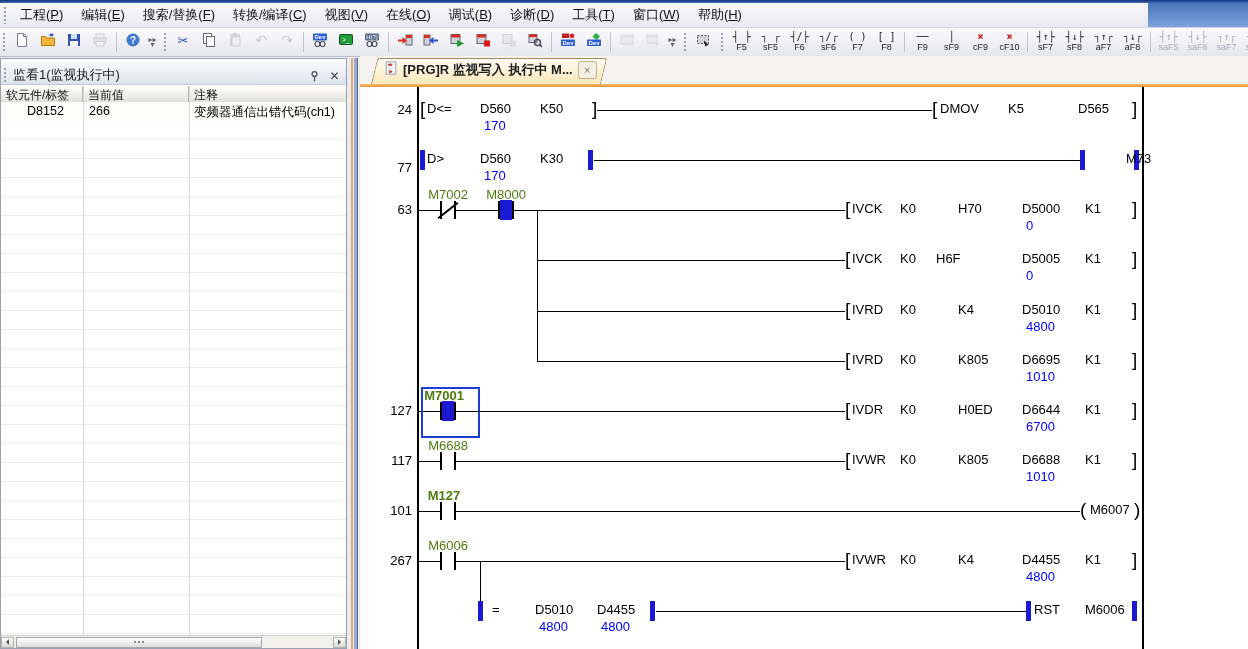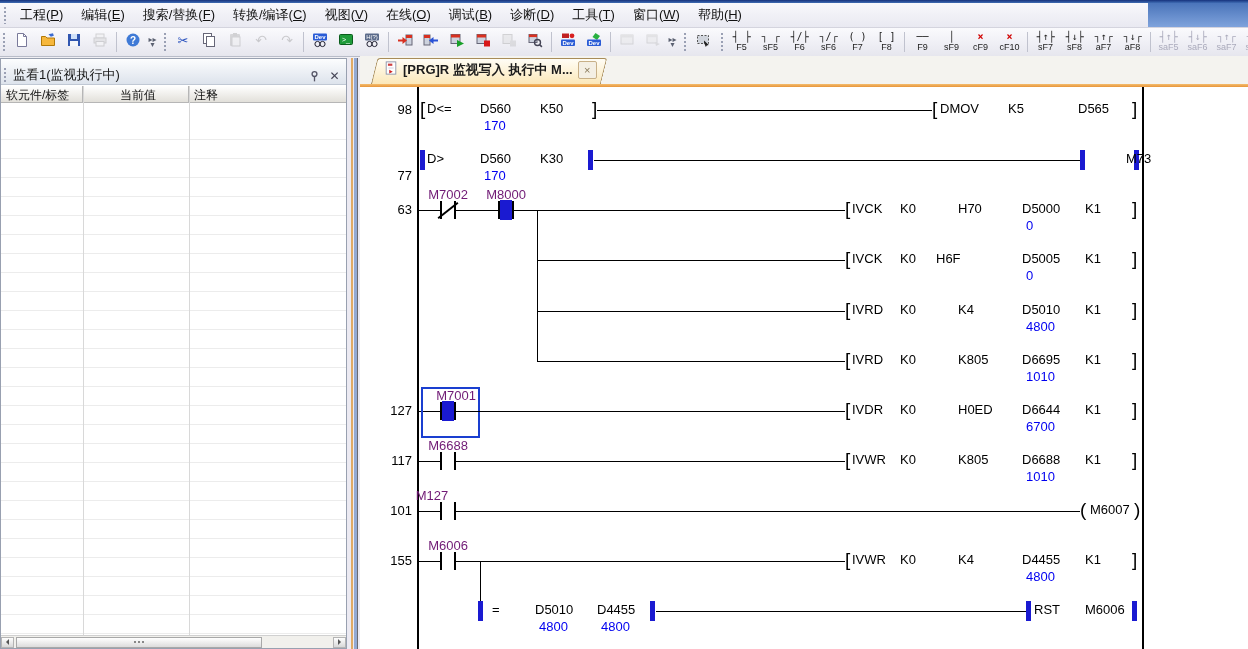--- a/index.html
+++ b/index.html
@@ -103,21 +103,21 @@
   .tab-orange{position:absolute;left:0;top:28px;width:100%;height:3px;
     background:linear-gradient(#f3bc6d,#e8953a);}
 
   .canvas{position:absolute;left:0;top:31px;width:888px;height:562px;background:#ffffff;overflow:hidden;}
   .rail{position:absolute;background:#000;}
   .lwire{position:absolute;height:1px;background:#000;}
   .lvwire{position:absolute;width:1px;background:#000;}
   .lnum{position:absolute;width:46px;text-align:right;font-size:13px;color:#000;}
   .ltext{position:absolute;font-size:13px;color:#000;white-space:nowrap;}
   .lval{position:absolute;font-size:13px;color:#0000f0;white-space:nowrap;}
-  .llabel{position:absolute;width:80px;text-align:center;font-size:13px;color:#701a75;white-space:nowrap;}
+  .llabel{position:absolute;width:80px;text-align:center;font-size:13px;color:#4d7c0f;white-space:nowrap;}
   .lbar{position:absolute;width:2px;height:18px;background:#000;}
   .lfill{position:absolute;width:12px;height:20px;background:#1a1ad1;}
   .lslash{position:absolute;width:2px;height:25px;background:#000;transform:rotate(52deg);}
   .lsel{position:absolute;border:2px solid #1a3fd0;background:transparent;}
   .lbracket{position:absolute;font-size:19px;line-height:22px;color:#000;
     font-family:"Liberation Sans",sans-serif;}
   .lblock{position:absolute;width:5px;height:20px;background:#1a1ad1;}
   .loverlay{position:absolute;background:transparent;}
 </style>
 </head>
@@ -421,23 +421,30 @@
       <span class="wp-tool">
         <svg viewBox="0 0 16 16" width="13" height="13">
             <circle cx="8" cy="5" r="3" fill="none" stroke="#556" stroke-width="1.6"></circle>
             <path d="M8 8v6" stroke="#556" stroke-width="1.6"></path>
           </svg>
       </span>
       <span class="wp-tool">✕</span>
     </div>
     <div class="wp-head">
       <div class="hc" style="width:82px;">软元件/标签</div>
-      <div class="hc" style="width:106px;text-align:center;">当前值</div>
+      <div class="hc" style="width:106px;">当前值</div>
       <div class="hc" style="flex:1;border-right:none;">注释</div>
     </div>
+    <div class="wp-rows" id="wp-rows">
+        <div class="wp-row">
+          <div class="c1">D8152</div>
+          <div class="c2">266</div>
+          <div class="c3">变频器通信出错代码(ch1)</div>
+        </div>
+      </div>
     <div class="wp-empty"></div>
     <div class="wp-vline" style="left:82px;"></div>
     <div class="wp-vline" style="left:188px;"></div>
     <div class="wp-hscroll">
       <div class="sb-btn">
           <span class="tri left"></span>
         </div>
       <div class="sb-thumb">
           <span class="dots"></span>
         </div>
@@ -470,36 +477,36 @@
           </span>
           <span class="tab-title">[PRG]R 监视写入 执行中 M...</span>
           <span class="tab-close">×</span>
         </div>
       </div>
       <div class="tab-orange"></div>
     </div>
     <div class="canvas" id="canvas">
       <div class="rail" style="left:57px;top:0;width:2px;height:562px;"></div>
       <div class="rail" style="left:782px;top:0;width:2px;height:562px;"></div>
-    <div class="lnum" style="left: 6px; top: 15px;">98</div>
+    <div class="lnum" style="left: 6px; top: 15px;">24</div>
         <div class="lbracket" style="left: 60px; top: 11px;">[</div>
         <div class="lbracket" style="left: 232px; top: 11px;">]</div>
         <div class="ltext" style="left: 67px; top: 14px;">D&lt;=</div>
         <div class="ltext" style="left: 120px; top: 14px;">D560</div>
         <div class="lval" style="left: 124px; top: 31px;">170</div>
         <div class="ltext" style="left: 180px; top: 14px;">K50</div>
         <div class="loverlay" style="left: 60px; top: 11px; width: 180px; height: 24px;"></div>
         <div class="lwire" style="left: 237px; top: 23px; width: 335px;"></div>
         <div class="lbracket" style="left: 572px; top: 11px;">[</div>
         <div class="lbracket" style="left: 772px; top: 11px;">]</div>
         <div class="ltext" style="left: 580px; top: 14px;">DMOV</div>
         <div class="ltext" style="left: 648px; top: 14px;">K5</div>
         <div class="ltext" style="left: 718px; top: 14px;">D565</div>
         <div class="loverlay" style="left: 572px; top: 11px; width: 208px; height: 24px;"></div>
-        <div class="lnum" style="left: 6px; top: 81px;">77</div>
+        <div class="lnum" style="left: 6px; top: 73px;">77</div>
         <div class="lblock" style="left: 60px; top: 63px;"></div>
         <div class="lblock" style="left: 228px; top: 63px;"></div>
         <div class="ltext" style="left: 67px; top: 64px;">D&gt;</div>
         <div class="ltext" style="left: 120px; top: 64px;">D560</div>
         <div class="lval" style="left: 124px; top: 81px;">170</div>
         <div class="ltext" style="left: 180px; top: 64px;">K30</div>
         <div class="loverlay" style="left: 60px; top: 61px; width: 176px; height: 24px;"></div>
         <div class="lwire" style="left: 234px; top: 73px; width: 486px;"></div>
         <div class="lblock" style="left: 720px; top: 63px;"></div>
         <div class="lblock" style="left: 774px; top: 63px;"></div>
@@ -558,21 +565,21 @@
         <div class="ltext" style="left: 662px; top: 265px;">D6695</div>
         <div class="lval" style="left: 666px; top: 282px;">1010</div>
         <div class="ltext" style="left: 725px; top: 265px;">K1</div>
         <div class="loverlay" style="left: 485px; top: 262px; width: 295px; height: 24px;"></div>
         <div class="lnum" style="left: 6px; top: 316px;">127</div>
         <div class="lwire" style="left: 58px; top: 324px; width: 22px;"></div>
         <div class="lsel" style="left: 61px; top: 300px; width: 55px; height: 47px;"></div>
         <div class="lfill" style="left: 82px; top: 314px;"></div>
         <div class="lbar" style="left: 80px; top: 315px;"></div>
         <div class="lbar" style="left: 94px; top: 315px;"></div>
-        <div class="llabel" style="left: 56px; top: 301px;">M7001</div>
+        <div class="llabel" style="left: 44px; top: 301px; font-weight: bold;">M7001</div>
         <div class="loverlay" style="left: 77px; top: 312px; width: 22px; height: 24px;"></div>
         <div class="lwire" style="left: 96px; top: 324px; width: 389px;"></div>
         <div class="lbracket" style="left: 485px; top: 312px;">[</div>
         <div class="lbracket" style="left: 772px; top: 312px;">]</div>
         <div class="ltext" style="left: 492px; top: 315px;">IVDR</div>
         <div class="ltext" style="left: 540px; top: 315px;">K0</div>
         <div class="ltext" style="left: 598px; top: 315px;">H0ED</div>
         <div class="ltext" style="left: 662px; top: 315px;">D6644</div>
         <div class="lval" style="left: 666px; top: 332px;">6700</div>
         <div class="ltext" style="left: 725px; top: 315px;">K1</div>
@@ -590,28 +597,28 @@
         <div class="ltext" style="left: 540px; top: 365px;">K0</div>
         <div class="ltext" style="left: 598px; top: 365px;">K805</div>
         <div class="ltext" style="left: 662px; top: 365px;">D6688</div>
         <div class="lval" style="left: 666px; top: 382px;">1010</div>
         <div class="ltext" style="left: 725px; top: 365px;">K1</div>
         <div class="loverlay" style="left: 485px; top: 362px; width: 295px; height: 24px;"></div>
         <div class="lnum" style="left: 6px; top: 416px;">101</div>
         <div class="lwire" style="left: 58px; top: 424px; width: 22px;"></div>
         <div class="lbar" style="left: 80px; top: 415px;"></div>
         <div class="lbar" style="left: 94px; top: 415px;"></div>
-        <div class="llabel" style="left: 32px; top: 401px;">M127</div>
+        <div class="llabel" style="left: 44px; top: 401px; font-weight: bold;">M127</div>
         <div class="loverlay" style="left: 77px; top: 412px; width: 22px; height: 24px;"></div>
         <div class="lwire" style="left: 96px; top: 424px; width: 624px;"></div>
         <div class="lbracket" style="left: 720px; top: 412px;">(</div>
         <div class="lbracket" style="left: 774px; top: 412px;">)</div>
         <div class="ltext" style="left: 730px; top: 415px;">M6007</div>
         <div class="loverlay" style="left: 720px; top: 412px; width: 60px; height: 24px;"></div>
-        <div class="lnum" style="left: 6px; top: 466px;">155</div>
+        <div class="lnum" style="left: 6px; top: 466px;">267</div>
         <div class="lwire" style="left: 58px; top: 474px; width: 22px;"></div>
         <div class="lbar" style="left: 80px; top: 465px;"></div>
         <div class="lbar" style="left: 94px; top: 465px;"></div>
         <div class="llabel" style="left: 48px; top: 451px;">M6006</div>
         <div class="loverlay" style="left: 77px; top: 462px; width: 22px; height: 24px;"></div>
         <div class="lwire" style="left: 96px; top: 474px; width: 389px;"></div>
         <div class="lvwire" style="left: 120px; top: 474px; height: 50px;"></div>
         <div class="lbracket" style="left: 485px; top: 462px;">[</div>
         <div class="lbracket" style="left: 772px; top: 462px;">]</div>
         <div class="ltext" style="left: 492px; top: 465px;">IVWR</div>

